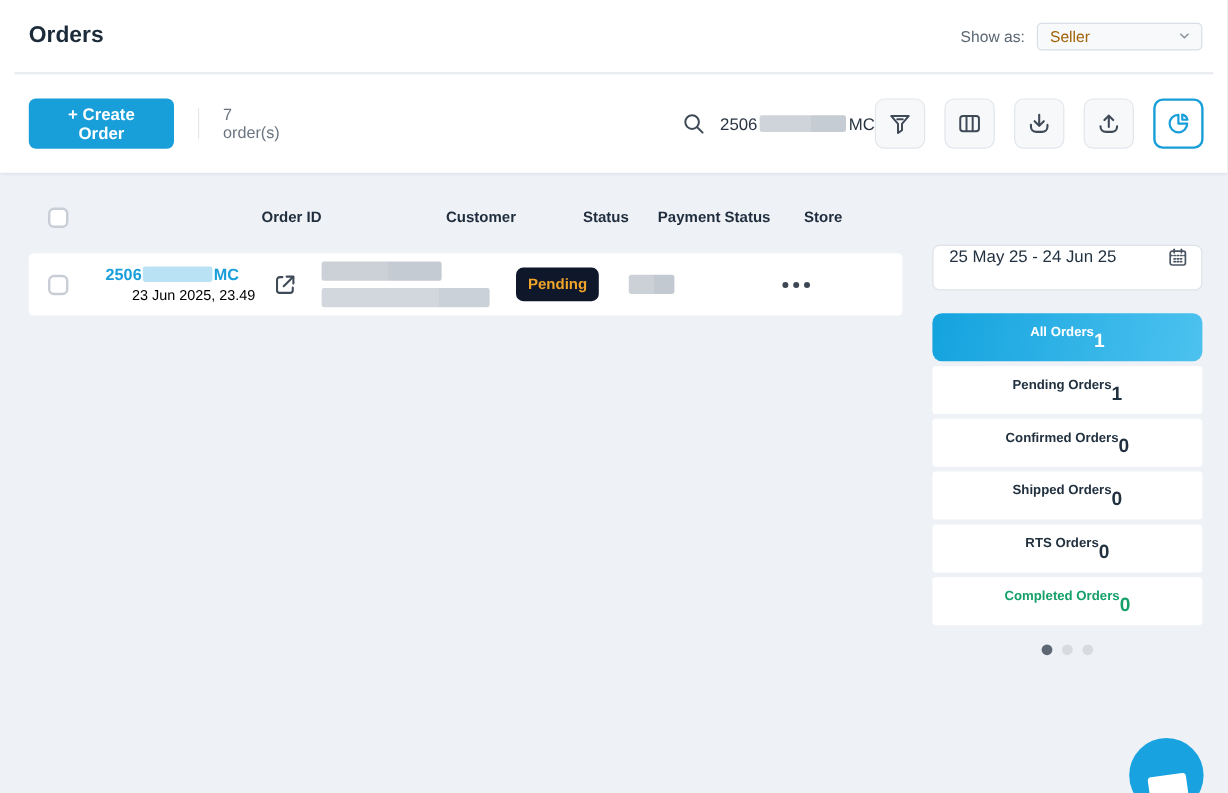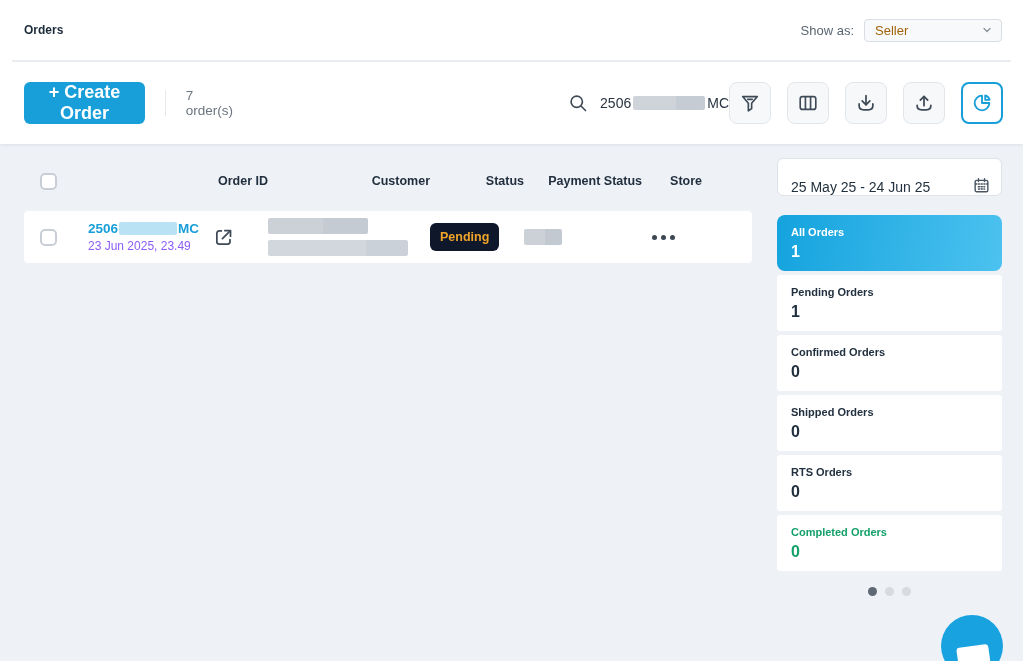--- a/index.html
+++ b/index.html
@@ -12,37 +12,37 @@
     position:relative;
   }
   .topbar {
     background:#fff;
     box-shadow:0 1px 3px rgba(30,42,58,.08);
     position:relative; z-index:2;
   }
   .topbar-row1 {
     height:60px; display:flex; align-items:center; padding:0 21px 0 24px;
   }
-  .page-title { font-size:12px; font-weight:bold; color:#1c2b3a; }
+  .page-title { font-size:19px; font-weight:bold; color:#1c2b3a; }
   .usage-badge {
     margin-left:12px; background:#e4f4ea; color:#2a7d52;
     font-size:11.5px; font-weight:bold; padding:6px 10px; border-radius:6px;
   }
   .row1-right { margin-left:auto; display:flex; align-items:center; }
   .show-as-label { font-size:13px; color:#5a6672; margin-right:10px; }
   .seller-select {
     width:138px; height:23px; background:#f7f9fa; border:1px solid #d9dee4;
     border-radius:4px; display:flex; align-items:center; padding:0 8px 0 10px;
     font-size:13px; color:#a16207; cursor:pointer;
   }
   .seller-select .chev { margin-left:auto; display:flex; }
   .divider-h { height:2px; background:#e9ecf0; margin:0 12px; }
   .topbar-row2 { height:82px; display:flex; align-items:center; padding:0 20px 0 24px; }
   .create-order-btn {
-    background:#189ed9; color:#fff; font-size:18px; font-weight:bold;
+    background:#189ed9; color:#fff; font-size:14px; font-weight:bold;
     border:none; border-radius:6px; height:42px; padding:0 22px; cursor:pointer;
     font-family:inherit;
   }
   .vdiv { width:1px; height:26px; background:#e5e8ec; margin:0 20px; }
   .order-count { font-size:13.5px; color:#6b7580; }
   .search-wrap { display:flex; align-items:center; margin-left:335px; }
   .search-text { display:flex; align-items:center; font-size:14px; color:#2a3542; margin-left:12px; }
   .redacted { border-radius:2px; }
   .red-search { width:72px; height:14px; background:linear-gradient(90deg,#cfd4da 60%,#c6ccd3 60%); margin:0 2px; }
   .icon-btns { margin-left:auto; display:flex; gap:16px; }
@@ -64,44 +64,44 @@
     margin-top:7px; padding-left:16px;
   }
   .checkbox {
     width:17px; height:17px; border:2px solid #c9ced6; border-radius:5px; background:#fff;
     cursor:pointer;
   }
   .orderid-cell { display:flex; align-items:center; }
   .orderid-lines { }
   .orderid-link { display:flex; align-items:center; font-size:13.5px; font-weight:bold; color:#189ed9; cursor:pointer; }
   .red-orderid { width:58px; height:13px; background:#b9e2f5; margin:0 1px; }
-  .orderid-date { font-size:12px; color:#8b5cf6; margin-top:3px; }
+  .orderid-date { font-size:12px; color:#000000; margin-top:3px;margin-left:22px; }
   .extlink { margin-left:14px; display:flex; cursor:pointer; }
   .cust-cell .redacted { height:16px; }
   .red-cust1 { width:100px; background:linear-gradient(90deg,#ccd1d8 55%,#c5cbd3 55%); }
   .red-cust2 { width:140px; background:linear-gradient(90deg,#d2d7dd 70%,#cbd1d8 70%); margin-top:6px; }
   .badge {
     display:inline-block; background:#0f172a; color:#f0a42a; font-size:12.5px;
     font-weight:bold; padding:7px 10px; border-radius:6px;
   }
   .red-store { width:38px; height:16px; background:linear-gradient(90deg,#ccd1d8 55%,#c3c9d1 55%); }
   .dots-menu { display:flex; gap:4px; margin-left:10px; cursor:pointer; }
   .dots-menu i { width:5px; height:5px; border-radius:50%; background:#3d4754; }
   .sidebar { margin-left:auto; width:225px; }
   .created-at-label { font-size:12px; color:#5a6672; margin:4px 0 14px 1px; }
   .date-input {
     height:38px; background:#fff; border:1px solid #dfe3e8; border-radius:6px;
-    display:flex; align-items:flex-end; padding:0 10px 0 13px; cursor:pointer;
+    display:flex; align-items:flex-start; padding:0 10px 0 13px; cursor:pointer;margin-top:46px;
   }
   .date-text { font-size:14px; color:#22313f; }
   .date-input .cal { margin-left:auto; display:flex; }
   .cards { margin-top:19px; display:flex; flex-direction:column; gap:4px; }
   .stat-card {
-    background:#fff; border-radius:3px; height:56px; padding:10px 14px;
-    display:flex; flex-direction:column; justify-content:center; cursor:pointer;
+    background:#fff; border-radius:3px; height:40px; padding:10px 14px;
+    display:flex; flex-direction:row; justify-content:center; cursor:pointer;
   }
   .stat-label { font-size:11px; font-weight:bold; color:#22313f; }
   .stat-value { font-size:16px; font-weight:bold; color:#22313f; margin-top:5px; }
   .stat-card.active { background:linear-gradient(100deg,#14a3de 0%,#4cc2ef 100%); border-radius:8px; }
   .stat-card.active .stat-label, .stat-card.active .stat-value { color:#fff; }
   .stat-card.success .stat-label, .stat-card.success .stat-value { color:#14a06a; }
   .pagination { display:flex; gap:8px; justify-content:center; margin-top:16px; }
   .pag-dot { width:9px; height:9px; border-radius:50%; background:#d7dbe0; cursor:pointer; }
   .pag-dot.active { background:#5d6874; }
   .chat-fab {

